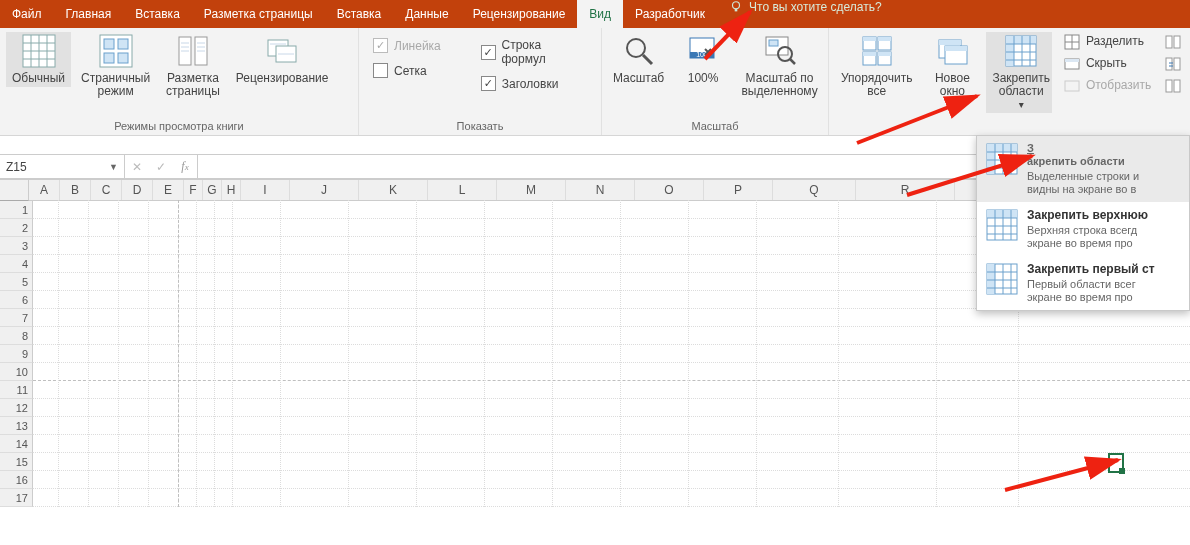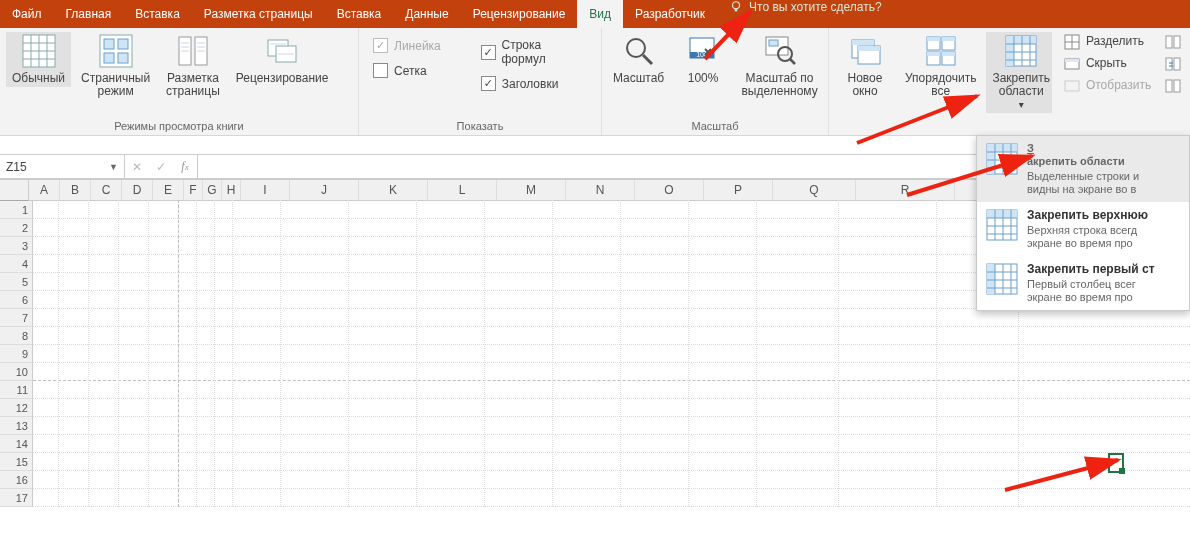--- a/index.html
+++ b/index.html
@@ -216,44 +216,44 @@
       </div>
     </div>
     <div class="group-title">Масштаб</div>
   </div>
 
   <div class="group" style="border-right:none;flex:1">
     <div class="group-body">
       <div class="bigbtn">
         <div class="ico">
           <svg width="34" height="34">
-              <rect x="4" y="6" width="22" height="18" fill="#fff" stroke="#6aa0cc"></rect>
-              <rect x="4" y="6" width="22" height="5" fill="#cfe4f5"></rect>
-              <rect x="10" y="12" width="22" height="18" fill="#fff" stroke="#6aa0cc"></rect>
-              <rect x="10" y="12" width="22" height="5" fill="#cfe4f5"></rect>
-            </svg>
-        </div>
-        <span>Новое</span>
-        <span>окно</span>
-      </div>
-      <div class="bigbtn">
-        <div class="ico">
-          <svg width="34" height="34">
               <rect x="3" y="3" width="13" height="13" fill="#fff" stroke="#6aa0cc"></rect>
               <rect x="18" y="3" width="13" height="13" fill="#fff" stroke="#6aa0cc"></rect>
               <rect x="3" y="18" width="13" height="13" fill="#fff" stroke="#6aa0cc"></rect>
               <rect x="18" y="18" width="13" height="13" fill="#fff" stroke="#6aa0cc"></rect>
               <rect x="3" y="3" width="13" height="4" fill="#cfe4f5"></rect>
               <rect x="18" y="3" width="13" height="4" fill="#cfe4f5"></rect>
               <rect x="3" y="18" width="13" height="4" fill="#cfe4f5"></rect>
               <rect x="18" y="18" width="13" height="4" fill="#cfe4f5"></rect>
             </svg>
         </div>
         <span>Упорядочить</span>
         <span>все</span>
+      </div>
+      <div class="bigbtn">
+        <div class="ico">
+          <svg width="34" height="34">
+              <rect x="4" y="6" width="22" height="18" fill="#fff" stroke="#6aa0cc"></rect>
+              <rect x="4" y="6" width="22" height="5" fill="#cfe4f5"></rect>
+              <rect x="10" y="12" width="22" height="18" fill="#fff" stroke="#6aa0cc"></rect>
+              <rect x="10" y="12" width="22" height="5" fill="#cfe4f5"></rect>
+            </svg>
+        </div>
+        <span>Новое</span>
+        <span>окно</span>
       </div>
       <div class="bigbtn active" style="padding-right:2px">
         <div class="ico">
           <svg width="34" height="34">
               <rect x="2" y="2" width="30" height="30" fill="#fff" stroke="#6aa0cc"></rect>
               <rect x="2" y="2" width="30" height="8" fill="#cfe4f5"></rect>
               <rect x="2" y="2" width="8" height="30" fill="#cfe4f5"></rect>
               <g stroke="#6aa0cc">
                 <line x1="2" y1="10" x2="32" y2="10"></line>
                 <line x1="10" y1="2" x2="10" y2="32"></line>
@@ -521,21 +521,21 @@
             <line x1="18" y1="2" x2="18" y2="32"></line>
             <line x1="26" y1="2" x2="26" y2="32"></line>
             <line x1="2" y1="10" x2="32" y2="10"></line>
             <line x1="2" y1="18" x2="32" y2="18"></line>
             <line x1="2" y1="26" x2="32" y2="26"></line>
           </g>
         </svg>
     </div>
     <div class="dd-text">
       <b>Закрепить первый ст</b>
-      <span>Первый столбец всег</span>
+      <span>Первый области всег</span>
       <span>экране во время про</span>
     </div>
   </div>
 </div>
 
 <svg class="arrow" style="left:700px;top:4px" width="70" height="60">
     <defs>
       <marker id="ah1" markerWidth="10" markerHeight="10" refX="8" refY="3" orient="auto">
         <path d="M0,0 L0,6 L9,3 z" fill="#e21"></path>
       </marker>

